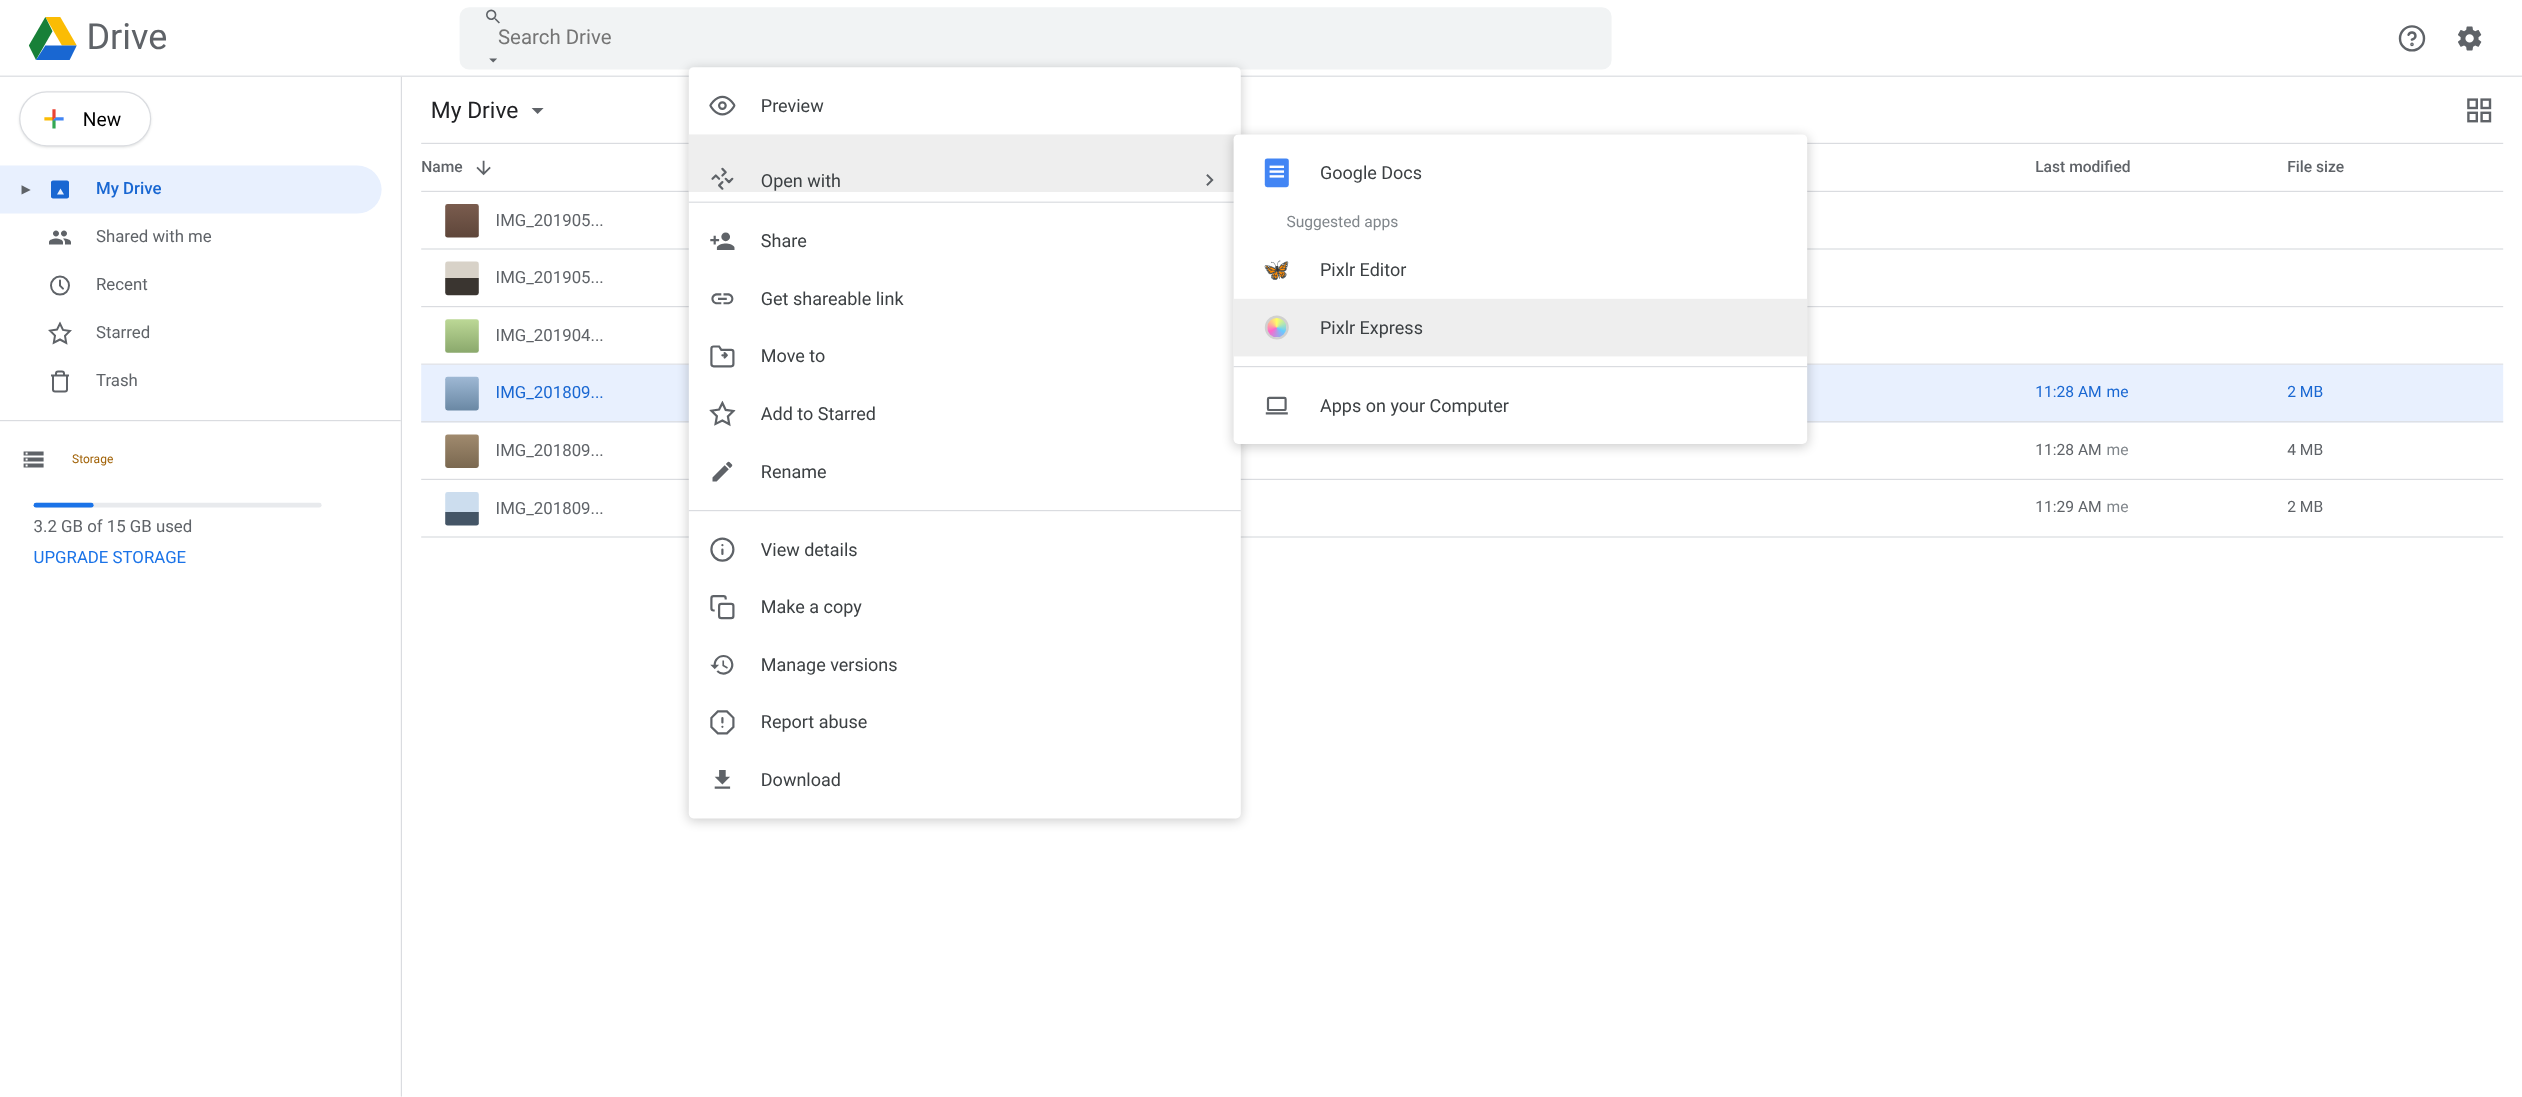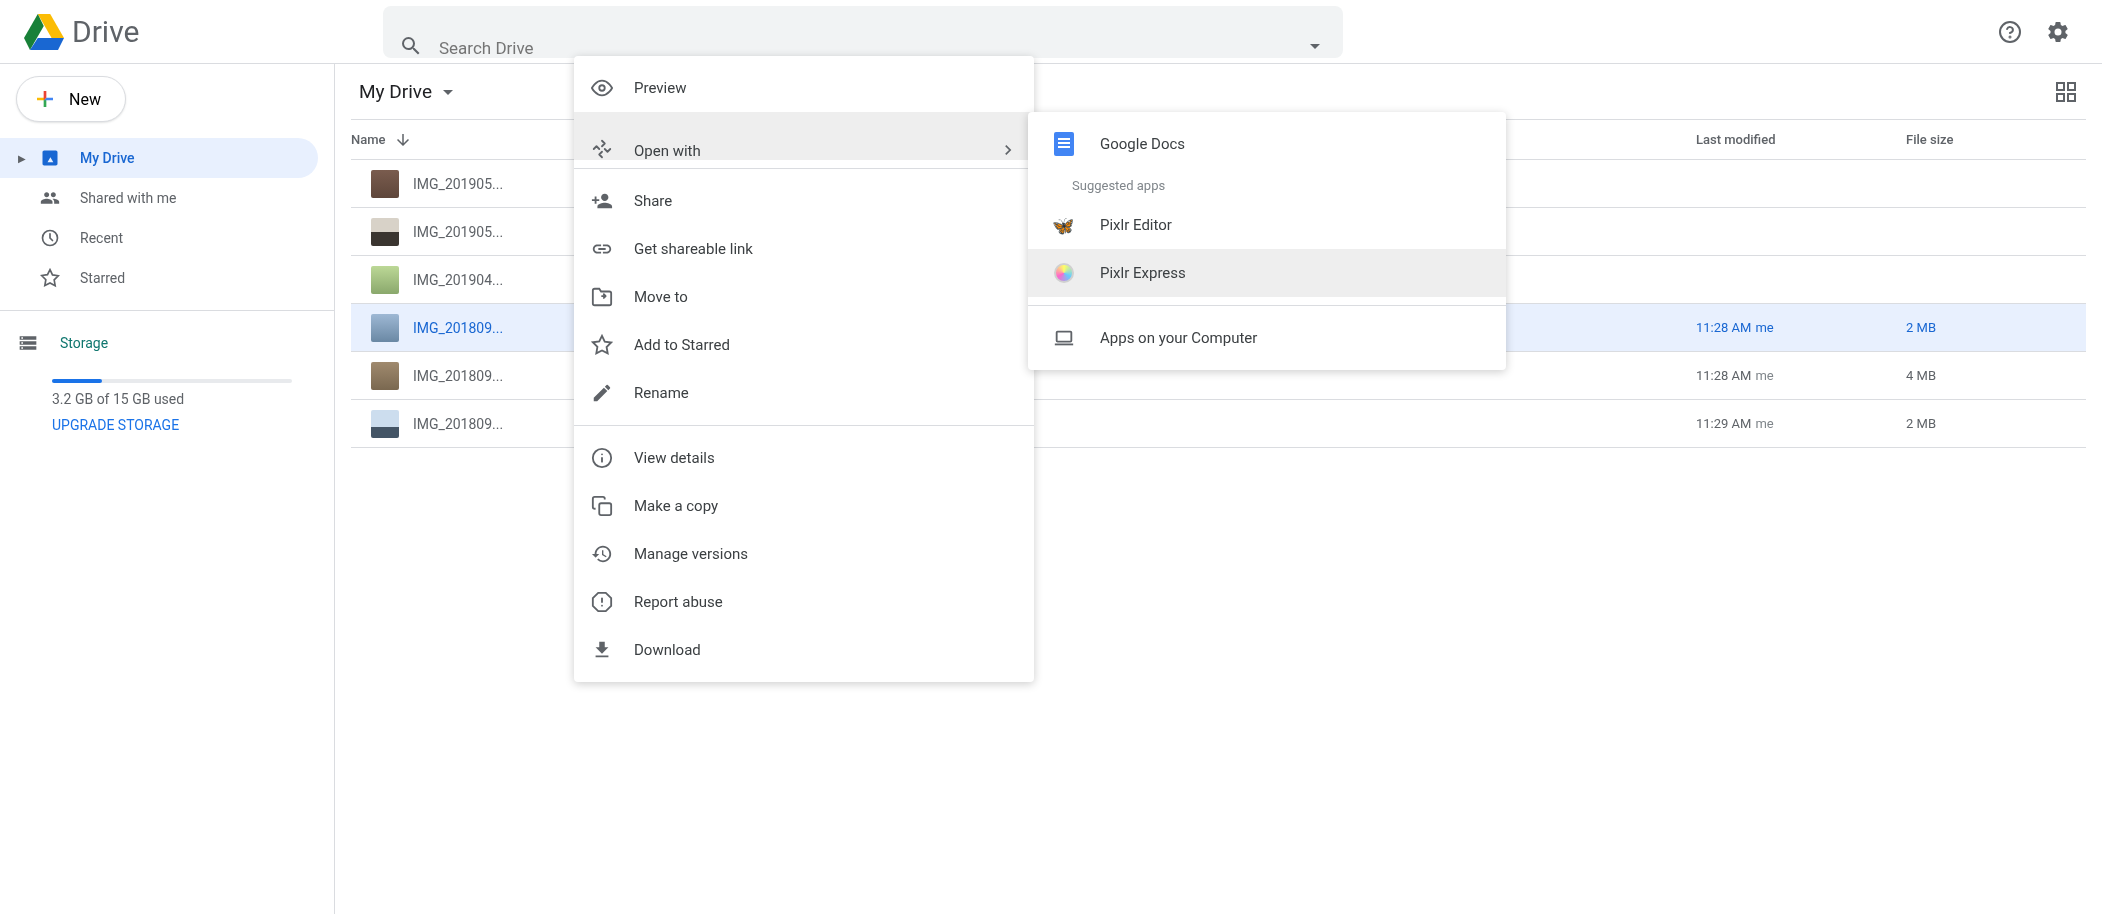--- a/index.html
+++ b/index.html
@@ -22,22 +22,23 @@
 .drive-logo-text { font-size: 30px; color: #5f6368; margin-left: 8px; }
 
 .search-wrap { flex: 1; display: flex; align-items: center; }
 .search-bar {
   background: #f1f3f4;
   border-radius: 8px;
   height: 52px;
   width: 100%;
   max-width: 960px;
   display: flex;
-  align-items: flex-end;
+  align-items: flex-start;
   padding: 0 16px;
+  flex-direction: column;
 }
 .search-bar input {
   background: transparent;
   border: none;
   outline: none;
   font-size: 17px;
   flex: 1;
   color: #202124;
   margin-left: 16px;
 }
@@ -73,28 +74,28 @@
   cursor: pointer;
   font-size: 14px;
   color: #5f6368;
 }
 .nav-item.active { background: #e8f0fe; color: #1967d2; font-weight: 500; }
 .nav-item .expand { width: 12px; margin-right: 8px; font-size: 10px; color: #5f6368; }
 .nav-item .nav-icon { width: 24px; margin-right: 18px; display: flex; justify-content: center; }
 .nav-item span.label { font-size: 14px; }
 .nav-divider { height: 1px; background: #dadce0; margin: 12px 0; }
 
-.storage { padding: 8px 24px 8px 52px; }
+.storage { padding: 8px 24px 8px 28px; }
 .storage-bar { height: 4px; background: #e8eaed; border-radius: 2px; margin: 8px 0; margin-left: 0; width: 240px; }
 .storage-fill { height: 4px; background: #1a73e8; width: 21%; border-radius: 2px; }
 .storage-text { font-size: 14px; color: #5f6368; }
 .upgrade { color: #1a73e8; font-size: 14px; margin-top: 10px; display: block; cursor: pointer; }
 .storage-head { display: flex; align-items: center; padding-left: 18px; height: 40px; }
 .storage-head .nav-icon { width: 24px; margin-right: 18px; display: flex; }
-.storage-head .label { font-size: 14px; color: #0f766e; }
+.storage-head .label { font-size: 10px; color: #a16207; }
 
 .content { flex: 1; padding: 0 16px; overflow: hidden; }
 .breadcrumb-row {
   display: flex;
   align-items: center;
   height: 56px;
   border-bottom: 1px solid #dadce0;
 }
 .breadcrumb { display: flex; align-items: center; font-size: 19px; color: #202124; cursor: pointer; padding: 4px 8px; border-radius: 4px; }
 .view-toggle { margin-left: auto; }
@@ -271,20 +272,29 @@
     <span class="label">Recent</span>
         </div>
         <div class="nav-item">
     <span class="expand"></span>
     <span class="nav-icon">
             <svg width="20" height="20" viewBox="0 0 24 24" fill="none" stroke="#5f6368" stroke-width="2">
               <path d="M12 2l3 6.3 7 1-5 4.9 1.2 7-6.2-3.3L5.8 21 7 14 2 9l7-1z"></path>
             </svg>
           </span>
     <span class="label">Starred</span>
+        </div>
+        <div class="nav-item">
+    <span class="expand"></span>
+    <span class="nav-icon">
+            <svg width="20" height="20" viewBox="0 0 24 24" fill="none" stroke="#5f6368" stroke-width="2">
+              <path d="M3 6h18M8 6V4c0-1 1-2 2-2h4c1 0 2 1 2 2v2m3 0v14c0 1-1 2-2 2H7c-1 0-2-1-2-2V6h14z"></path>
+            </svg>
+          </span>
+    <span class="label">Trash</span>
         </div>
       </div>
     <div class="nav-divider"></div>
 
     <div class="storage-head">
       <span class="nav-icon">
           <svg width="20" height="20" viewBox="0 0 24 24" fill="#5f6368">
             <path d="M2 20h20v-4H2v4zm2-3h2v2H4v-2zM2 4v4h20V4H2zm4 3H4V5h2v2zm-4 7h20v-4H2v4zm2-3h2v2H4v-2z"></path>
           </svg>
         </span>

